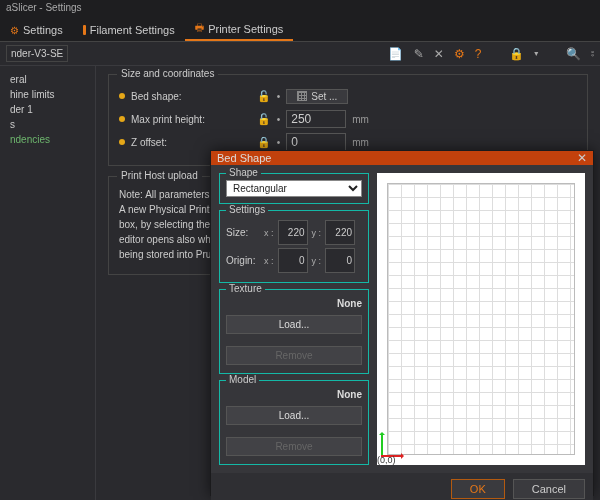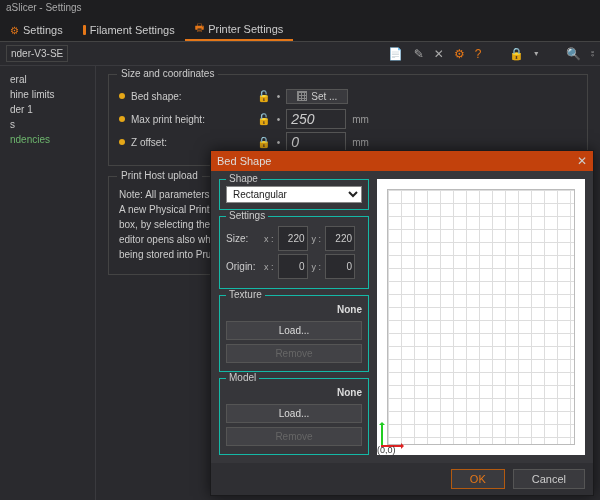--- a/index.html
+++ b/index.html
@@ -23,40 +23,40 @@
 .fieldset { border: 1px solid #444; padding: 8px 10px 10px; margin-bottom: 10px; position: relative; }
 .fieldset-legend { position: absolute; top: -7px; left: 8px; background: #2a2a2e; padding: 0 4px; font-size: 10px; color: #ccc; }
 .row { display: flex; align-items: center; height: 20px; margin: 3px 0; gap: 6px; font-size: 10px; }
 .bullet { width: 6px; height: 6px; border-radius: 50%; background: #e5a718; }
 .row-label { width: 120px; color: #ccc; }
 .lock { color: #e57718; font-size: 11px; cursor: pointer; }
 .lock.white { color: #ccc; }
 .dots { color: #aaa; font-size: 10px; }
 .set-btn { background: #3a3a3e; border: 1px solid #555; color: #ccc; padding: 1px 10px; font-size: 10px; cursor: pointer; display: flex; align-items: center; gap: 4px; }
 .grid-icon { width: 10px; height: 10px; background: linear-gradient(#888 1px, transparent 1px) 0 0/3px 3px, linear-gradient(90deg,#888 1px,transparent 1px) 0 0/3px 3px; border: 1px solid #888; }
-.num-input { width: 60px; background: #2a2a2e; border: 1px solid #555; color: #ccc; padding: 1px 4px; font-size: 14px; font-style: italic; }
+.num-input { width: 60px; background: #2a2a2e; border: 1px solid #555; color: #ccc; padding: 1px 4px; font-size: 12px; }
 .unit { color: #999; font-size: 10px; }
 .note { font-size: 10px; color: #ccc; margin: 4px 0; }
 
 
 .dialog { position: absolute; left: 210px; top: 150px; width: 384px; height: 346px; background: #36363a; border: 1px solid #1a1a1c; box-shadow: 0 0 14px rgba(0,0,0,.6); display: flex; flex-direction: column; }
 .dialog-title { background: #c2410c; height: 22px; display: flex; align-items: center; padding: 0 6px; font-size: 11px; color: #ddd; }
 .dialog-close { margin-left: auto; cursor: pointer; color: #ccc; font-size: 12px; }
 .dialog-body { flex: 1; display: flex; gap: 8px; padding: 8px; }
 .dialog-left { width: 150px; display: flex; flex-direction: column; gap: 6px; }
 .d-fieldset { border: 1px solid #14b8a6; padding: 6px 6px; position: relative; }
 .d-legend { position: absolute; top: -7px; left: 6px; background: #36363a; padding: 0 3px; font-size: 10px; color: #ccc; }
 .shape-select { width: 100%; background: #fff; color: #222; border: 1px solid #888; font-size: 10px; padding: 1px 2px; }
 .xy-row { display: flex; align-items: center; gap: 4px; font-size: 10px; margin: 3px 0; }
 .xy-label { width: 34px; color: #ccc; }
 .xy-sub { color: #aaa; font-size: 9px; }
 .xy-input { width: 30px; background: #2a2a2e; border: 1px solid #555; color: #ccc; padding: 6px 2px; font-size: 10px; text-align: right; }
 .tex-none { font-size: 10px; color: #ddd; font-weight: bold; padding: 2px 0 4px; text-align: right; }
 .load-btn { width: 100%; background: #424246; border: 1px solid #555; color: #ddd; padding: 3px 0; font-size: 10px; cursor: pointer; text-align: center; margin: 2px 0; }
-.load-btn.disabled { color: #666; cursor: default; }
+.load-btn.disabled { color: #666; cursor: default; margin-top: 10px; }
 .dialog-right { flex: 1; background: #fff; position: relative; }
 .grid-bg { position: absolute; inset: 10px; background-image: linear-gradient(#ddd 1px, transparent 1px), linear-gradient(90deg, #ddd 1px, transparent 1px); background-size: 13px 13px; border: 1px solid #bbb; }
 .origin-label { position: absolute; left: 0px; bottom: 0px; font-size: 9px; color: #333; }
 .axis-y { position: absolute; left: 4px; bottom: 10px; width: 2px; height: 22px; background: #2c2; }
 .axis-y::after { content: ""; position: absolute; top: -4px; left: -2px; border: 3px solid transparent; border-bottom-color: #2c2; }
 .axis-x { position: absolute; left: 4px; bottom: 8px; width: 22px; height: 2px; background: #d22; }
 .axis-x::after { content: ""; position: absolute; right: -4px; top: -2px; border: 3px solid transparent; border-left-color: #d22; }
 .dialog-footer { display: flex; justify-content: flex-end; gap: 8px; padding: 6px 8px; background: #2f2f33; }
 .dlg-btn { padding: 3px 18px; font-size: 11px; border: 1px solid #555; background: #3a3a3e; color: #ccc; cursor: pointer; }
 .dlg-btn.ok { border-color: #b35a10; color: #e57718; }

